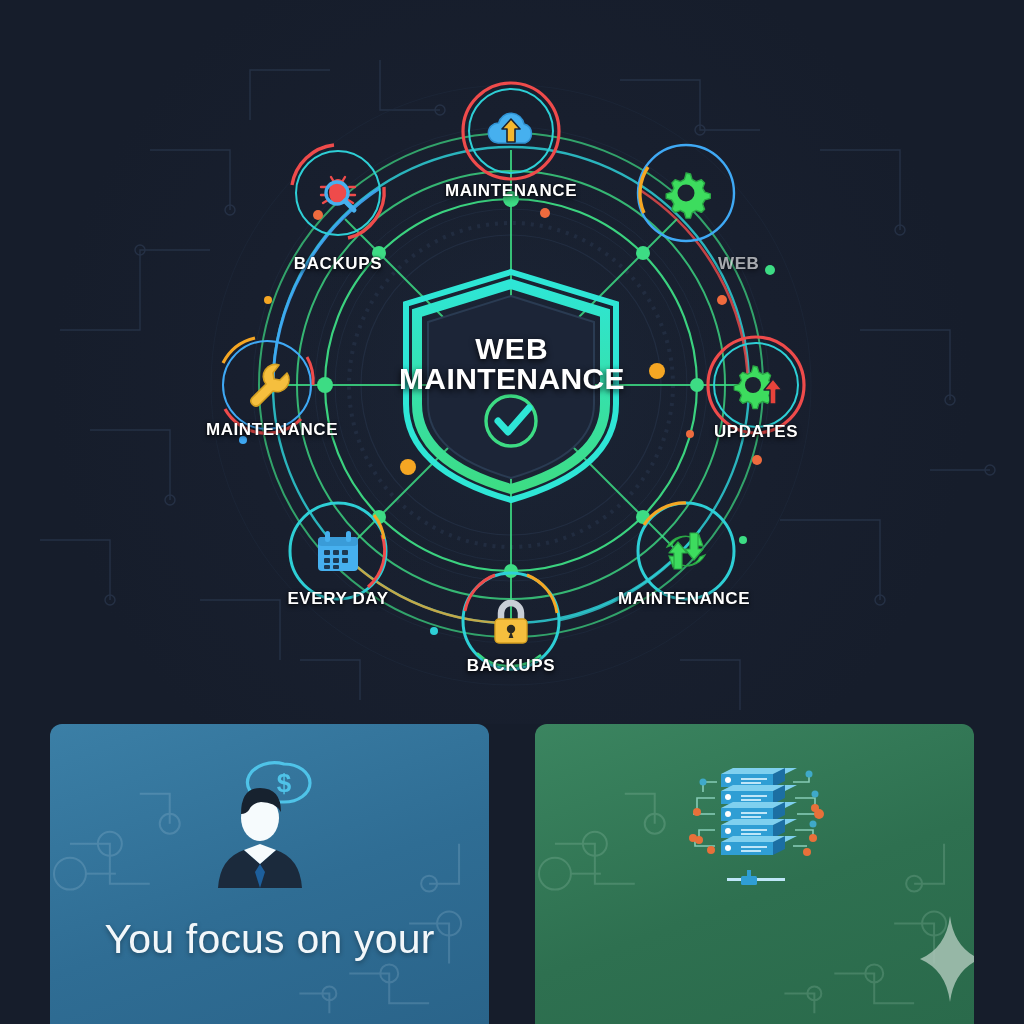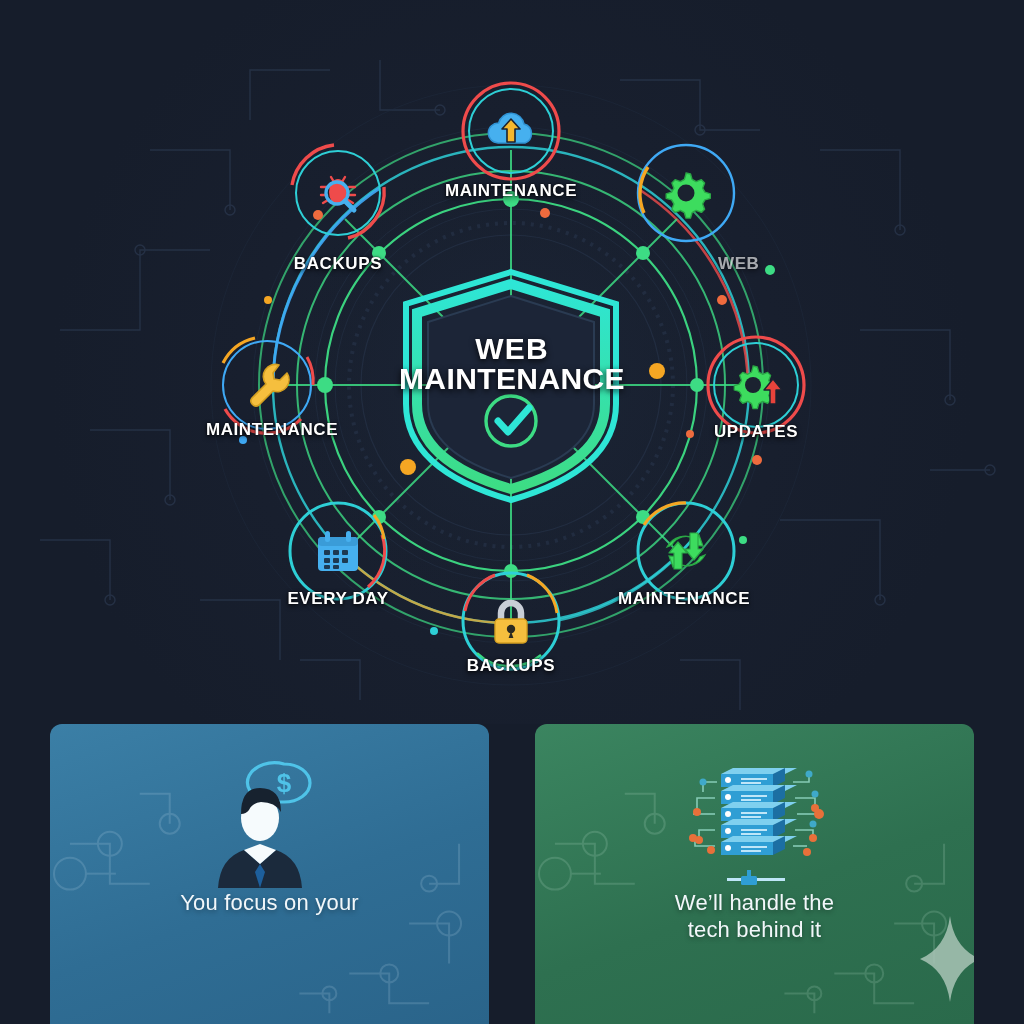--- a/index.html
+++ b/index.html
@@ -50,22 +50,22 @@
   .card{
     position:relative; flex:1; border-radius:12px 12px 0 0;
     overflow:hidden; display:flex; flex-direction:column;
     align-items:center; padding-top:34px;
   }
   .card.blue{ background:linear-gradient(160deg,#3b7fa6 0%,#2f6d94 55%,#2a648a 100%); }
   .card.green{ background:linear-gradient(160deg,#3b8560 0%,#2e7050 55%,#2a6a4b 100%); }
   .card .circuit{ position:absolute; inset:0; opacity:.16; }
   .card-art{ position:relative; width:180px; height:132px; z-index:2; }
   .card-caption{
-    position:relative; z-index:2; 
-    color:#f2f7fa; font-size:22px; line-height:1.22; text-align:center;
+    position:relative; z-index:2; margin-top:24px;
+    color:#f2f7fa; font-size:41px; line-height:1.22; text-align:center;
     font-weight:400; letter-spacing:.2px;
     text-shadow:0 2px 5px rgba(0,0,0,.35);
   }
   #sparkle{ position:absolute; right:-6px; bottom:22px; z-index:3; }
 </style>
 </head>
 <body>
 
 <div id="hero">
 
@@ -440,21 +440,17 @@
           <circle cx="63" cy="22" r="3" fill="#fff"></circle>
           <rect x="76" y="20" width="26" height="2" fill="#bfe6f8"></rect>
             <rect x="76" y="24" width="20" height="2" fill="#bfe6f8"></rect>
         </g>
       </g>
 
       <rect x="82" y="112" width="4" height="10" fill="#2f9ed4"></rect>
       <rect x="62" y="120" width="58" height="3" fill="#bfe6f8"></rect>
       <rect x="76" y="118" width="16" height="9" rx="1.5" fill="#2f9ed4"></rect>
     </svg>
-    <div class="card-caption">
-      <span>We’ll handle the</span><br>
-      <span>tech behind it</span>
-    </div>
     <svg id="sparkle" width="60" height="86" viewBox="0 0 60 86">
       <path d="M30 0 Q34 32 60 43 Q34 54 30 86 Q26 54 0 43 Q26 32 30 0 Z" fill="#a9c4b6" opacity=".85"></path>
     </svg>
   </div>
 </div>
 
 </body></html>

